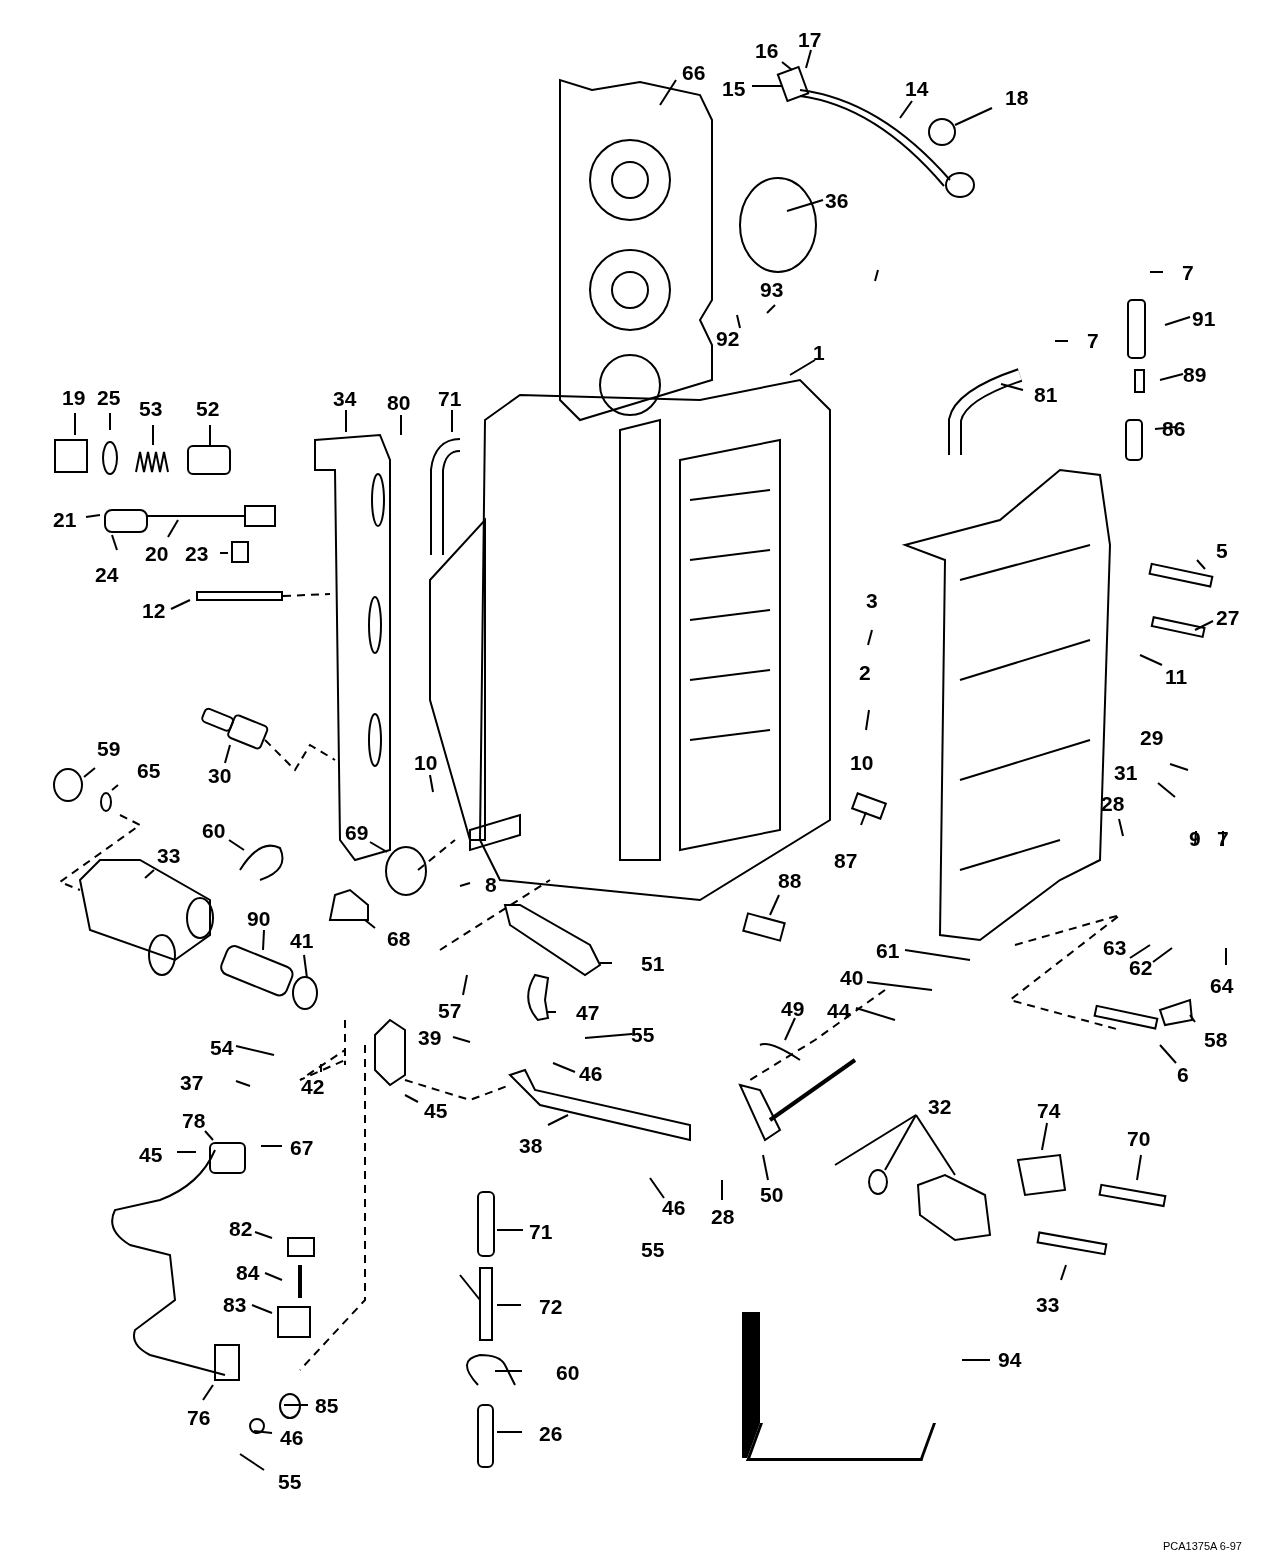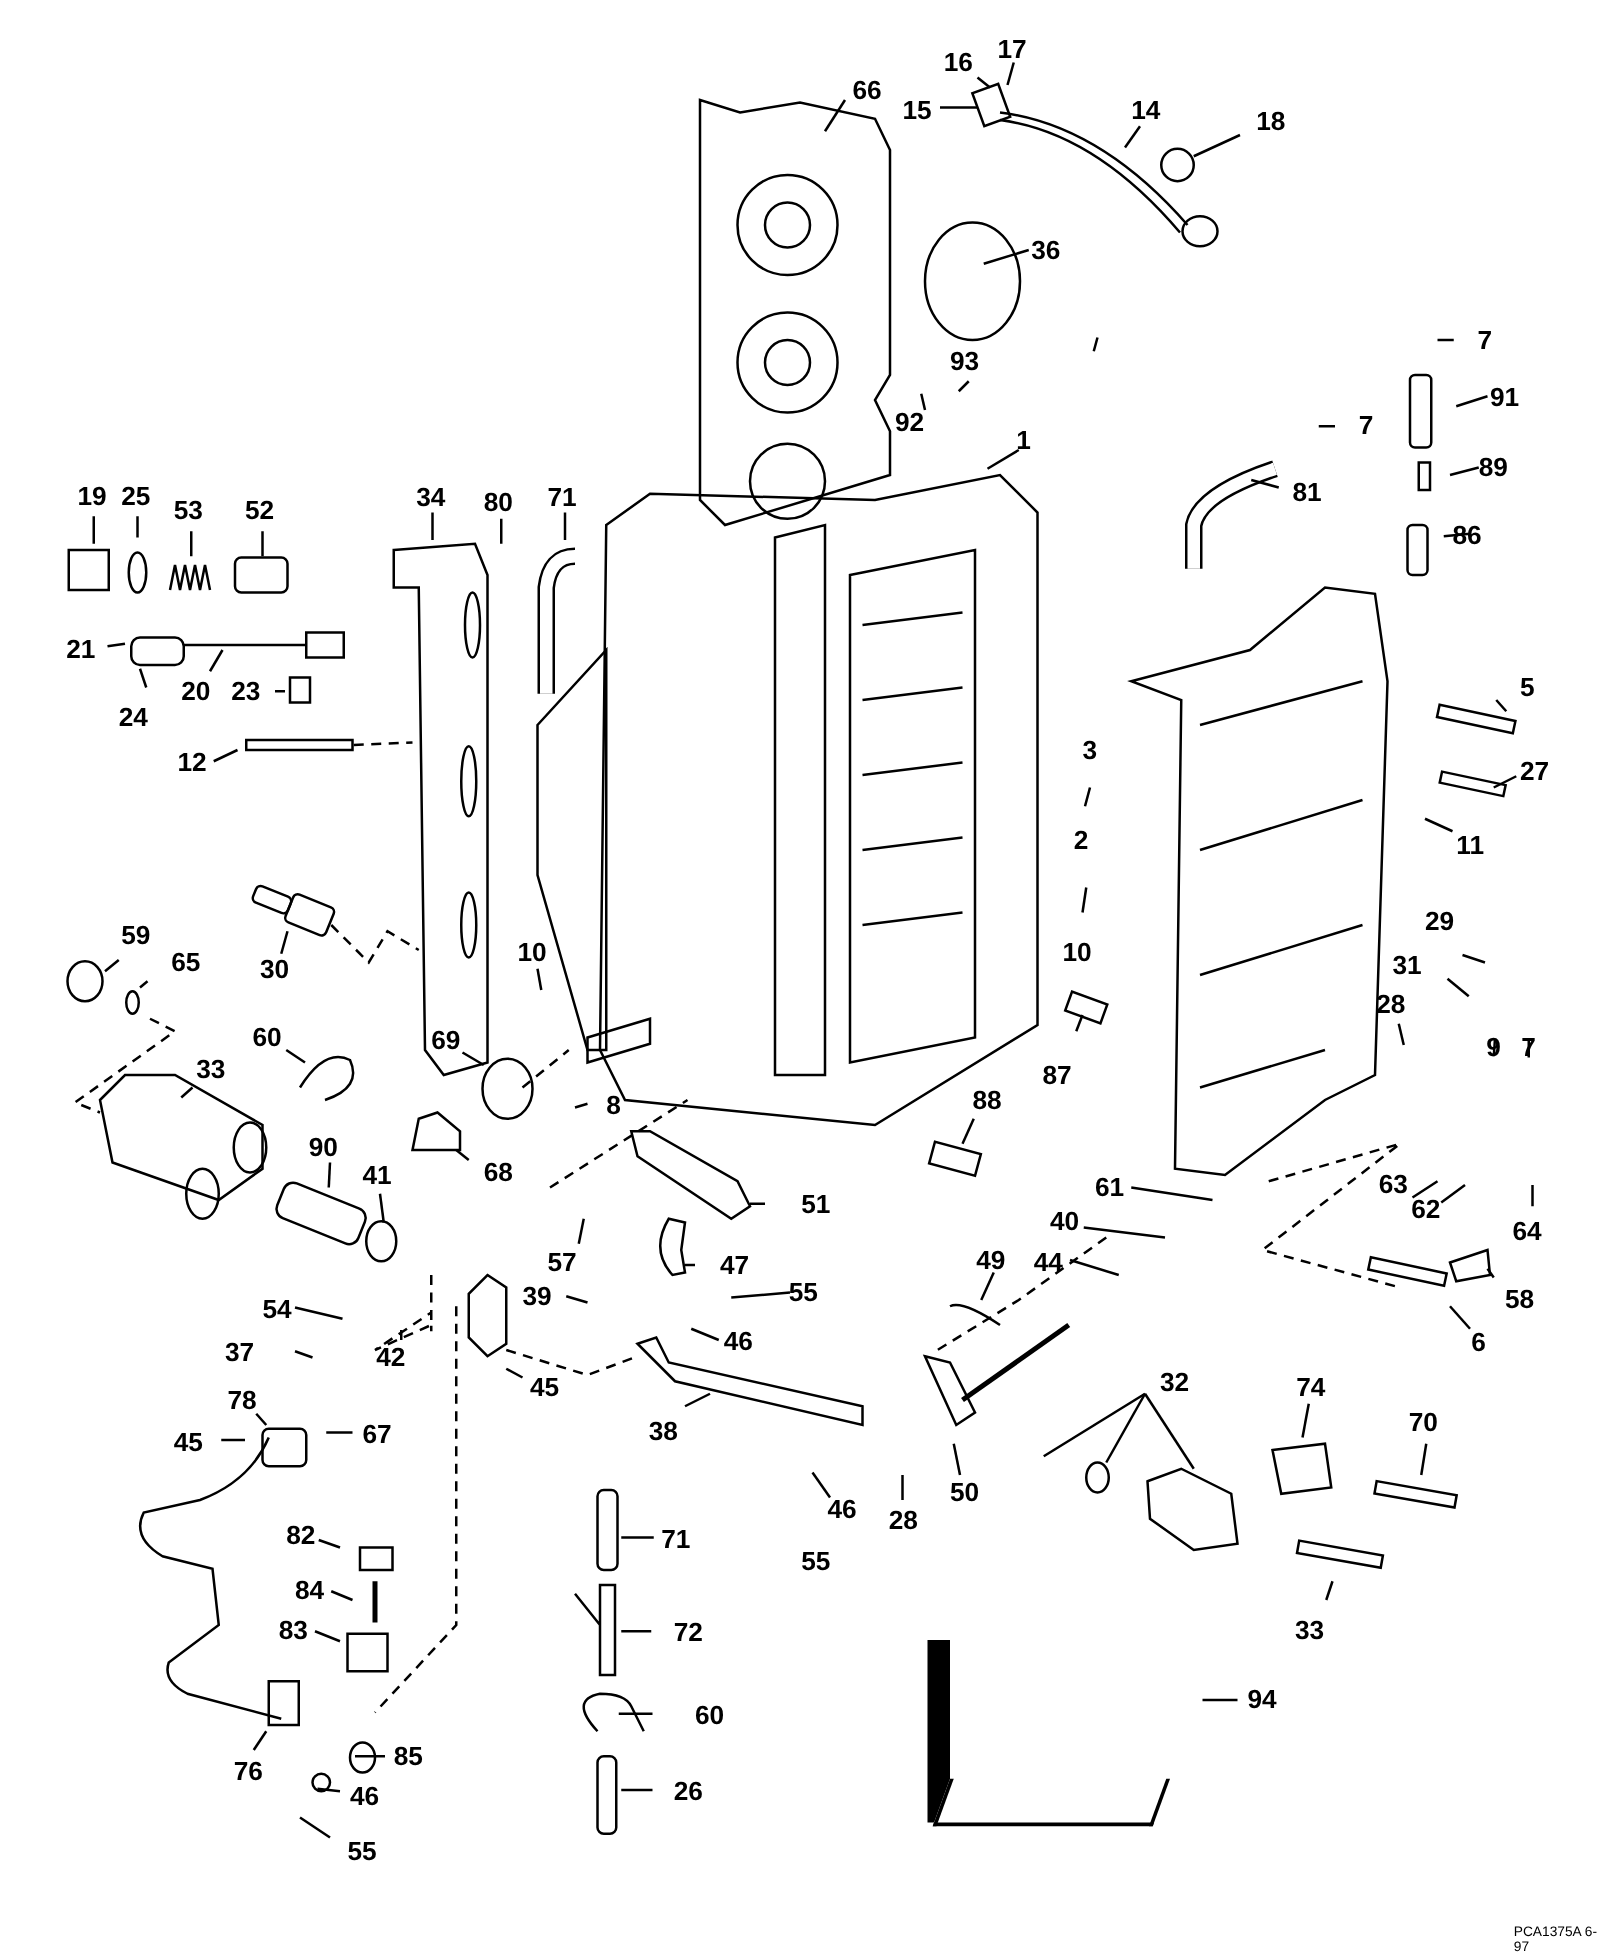--- a/index.html
+++ b/index.html
@@ -3,21 +3,21 @@
 <meta charset="utf-8">
 <style>
   html, body { margin:0; padding:0; background:#ffffff; }
   body { width:1280px; height:1568px; position:relative; overflow:hidden; font-family:"Liberation Sans", sans-serif; }
   #art { position:absolute; left:0; top:0; width:1280px; height:1568px; }
   .lbl { position:absolute; font-family:"Liberation Sans", sans-serif; font-weight:bold; font-size:21px; color:#000; line-height:1; white-space:nowrap; }
   .kit { position:absolute; left:742px; top:1307px; width:206px; height:154px; }
   .kit-face { position:absolute; left:18px; top:0; width:170px; height:110px; border:3px solid #000; background:#fff; display:flex; flex-direction:column; align-items:center; justify-content:center; font-family:"Liberation Sans", sans-serif; font-size:22px; line-height:30px; text-align:center; color:#000; }
   .kit-side { position:absolute; left:0; top:5px; width:18px; height:146px; background:#000; }
   .kit-bottom { position:absolute; left:18px; top:116px; width:170px; height:35px; border:3px solid #000; border-top:none; background:#fff; transform:skewX(-20deg); transform-origin:top left; }
-  .ref { position:absolute; left:1163px; top:1540px; font-family:"Liberation Sans", sans-serif; font-size:11px; color:#000;margin-left:48px; }
+  .ref { position:absolute; left:1163px; top:1540px; font-family:"Liberation Sans", sans-serif; font-size:11px; color:#000; }
 </style>
 </head>
 <body>
 
 <svg id="art" viewBox="0 0 1280 1568" xmlns="http://www.w3.org/2000/svg" fill="none" stroke="#000" stroke-width="2">
 
   <g>
     <path d="M592 90 L640 82 L700 95 L712 120 L712 300 L700 320 L712 345 L712 380 L580 420 L560 400 L560 80 Z"></path>
     <circle cx="630" cy="180" r="40"></circle>
       <circle cx="630" cy="180" r="18"></circle>

